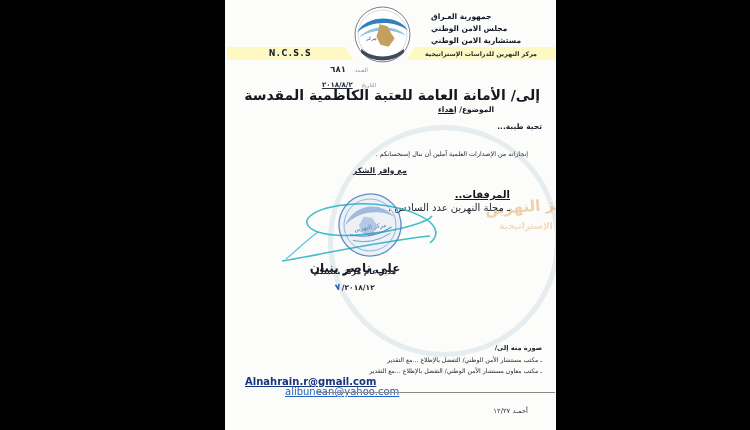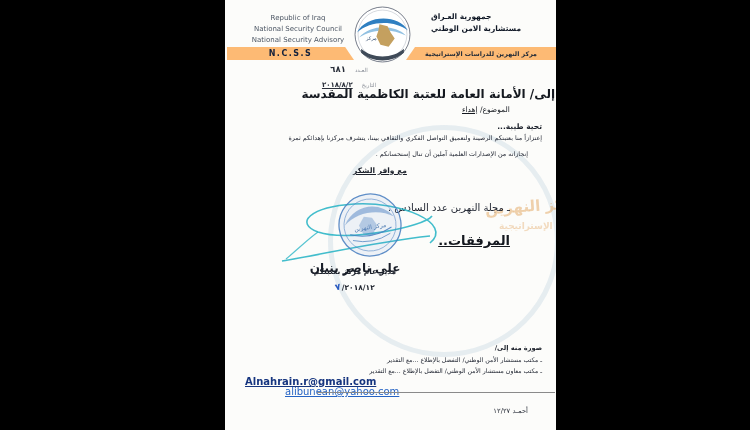--- a/index.html
+++ b/index.html
@@ -12,43 +12,43 @@
     box-shadow:0 0 14px rgba(0,0,0,.65);
   }
   .abs { position:absolute; }
   .rtl { direction:rtl; unicode-bidi:isolate; }
 
   
   .hdr-en { left:12px; top:13px; width:122px; font-size:7px; line-height:11px; color:#4b5563; text-align:center; }
   .hdr-ar { right:5px; top:11px; width:120px; font-size:7.5px; font-weight:bold; line-height:12px; color:#101826; text-align:left; }
   .logo { left:129px; top:6px; width:57px; height:57px; }
 
-  .banner { top:47px; height:13px; background:#fdba74; line-height:13px; text-align:center; }
+  .banner { top:47px; height:13px; background:#fef9c3; line-height:13px; text-align:center; }
   .banner-l { left:2px; width:127px; clip-path:polygon(0 0,93% 0,100% 100%,0 100%);
               font-size:8px; font-weight:bold; letter-spacing:1.5px; color:#13203b; }
   .banner-r { left:181px; width:150px; clip-path:polygon(6% 0,100% 0,100% 100%,0 100%);
               font-size:6.3px; font-weight:bold; color:#1f2937; }
 
   
   .ref { left:58px; top:61px; width:132px; text-align:center; }
   .ref-row { direction:rtl; line-height:11px; }
   .ref-label { font-size:5.5px; color:#8a8f98; margin-left:4px; }
   .ref-val { font-size:8.5px; color:#2a2f3a; font-weight:bold; letter-spacing:1px; }
   .ref-date { font-size:7px;text-decoration:underline; }
 
-  .to-line { right:1px; top:87px; font-size:12px; font-weight:bold; color:#14181f; }
-  .subject { left:213px; top:105px; font-size:7.5px; font-weight:normal; color:#14181f;margin-left:24px; }
+  .to-line { right:16px; top:87px; font-size:14px; font-weight:bold; color:#14181f; }
+  .subject { left:213px; top:105px; font-size:7.5px; font-weight:bold; color:#14181f; }
   .subject .u { text-decoration:underline; }
 
   .salutation { right:14px; top:122px; font-size:7.5px; font-weight:bold; color:#1c212b; }
   .body1 { right:14px; top:134px; font-size:6.4px; color:#232834; white-space:nowrap; }
   .body2 { right:28px; top:150px; font-size:6.4px; color:#232834; }
   .closing { left:108px; top:166px; width:94px; text-align:center; font-size:7.5px; font-weight:bold; color:#1c212b;text-decoration:underline; }
 
-  .attach-label { right:46px; top:189px; font-size:13px; font-weight:bold; text-decoration:underline; color:#14181f;margin-top:44px; }
+  .attach-label { right:46px; top:189px; font-size:10px; font-weight:bold; text-decoration:underline; color:#14181f; }
   .attach-item  { right:46px; top:202px; font-size:10px; color:#232834; }
 
   
   .wm-circle { left:103px; top:125px; width:232px; height:232px; border:5px solid rgba(173,197,216,.28); border-radius:50%; }
   .wm-text { left:260px; top:197px; font-size:15px; font-weight:bold; color:rgba(226,163,92,.5); transform:rotate(-4deg); white-space:nowrap; }
   .wm-sub  { left:274px; top:221px; font-size:9px; font-weight:bold; color:rgba(226,163,92,.38); white-space:nowrap; }
 
   
   .sig-svg { left:53px; top:195px; width:188px; height:74px; }
   .stamp { left:112px; top:192px; width:66px; height:66px; opacity:.88; transform:rotate(-8deg); }
@@ -71,38 +71,34 @@
 </head>
 <body>
 
 <div class="stage">
   <div class="page">
 
     <div class="abs wm-circle"></div>
     <div class="abs wm-text rtl">مركز النهرين</div>
     <div class="abs wm-sub rtl">للدراسات الإستراتيجية</div>
 
-    <div class="abs hdr-en">
-      <div>Republic of Iraq</div>
-      <div>National Security Council</div>
-      <div>National Security Advisory</div>
-    </div>
 
     <svg class="abs logo" viewBox="0 0 56 56">
       <circle cx="28" cy="28" r="27" fill="#ffffff" stroke="#6b7280" stroke-width="0.9"></circle>
       <circle cx="28" cy="28" r="24" fill="none" stroke="#9ca3af" stroke-width="0.4"></circle>
       <path d="M3 26 C 12 8, 44 8, 53 24 C 40 14, 16 14, 3 26 Z" fill="#2f7fc1"></path>
       <path d="M5 31 C 16 18, 40 18, 51 29 C 38 22, 18 22, 5 31 Z" fill="#7fb6dd" opacity="0.85"></path>
       <path d="M25 18 L33 20 L36 26 L40 32 L34 40 L26 38 L22 30 L24 24 Z" fill="#c4a05f"></path>
       <path d="M7 42 C 18 52, 38 52, 49 42 L49 46 C 38 56, 18 56, 7 46 Z" fill="#3f4a58"></path>
       <text x="17" y="33" font-size="5" fill="#1e3a5f" text-anchor="middle">مركز</text>
     </svg>
 
     <div class="abs hdr-ar rtl">
       <div>جمهورية العـراق</div>
+      <div>مجلس الامن الوطني</div>
       <div>مستشارية الامن الوطني</div>
     </div>
 
     <div class="abs banner banner-l">N.C.S.S</div>
     <div class="abs banner banner-r rtl">مركز النهرين للدراسات الإستراتيجية</div>
 
     <div class="abs ref">
       <div class="ref-row">
         <span class="ref-label">العـدد</span>
         <span class="ref-val">٦٨١</span>
@@ -113,21 +109,20 @@
       </div>
     </div>
 
     <div class="abs to-line rtl">إلى/ الأمانة العامة للعتبة الكاظمية المقدسة</div>
     <div class="abs subject rtl">
       <span>الموضوع/</span>
       <span class="u">إهداء</span>
     </div>
 
     <div class="abs salutation rtl">تحية طيبة...</div>
-    <div class="abs body1 rtl">إعتزازاً منا بعتبتكم الرصينة ولتعميق التواصل الفكري والثقافي بيننا، يتشرف مركزنا بإهدائكم ثمرة</div>
     <div class="abs body2 rtl">إنجازاته من الإصدارات العلمية آملين أن تنال إستحسانكم .</div>
     <div class="abs closing rtl">مع وافر الشكر</div>
 
     <div class="abs attach-label rtl">المرفقات..</div>
     <div class="abs attach-item rtl">ـ مجلة النهرين عدد السادس .</div>
 
     <svg class="abs sig-svg" viewBox="0 0 188 74">
       <path d="M152 48 C 176 28, 122 6, 76 9 C 32 12, 16 28, 40 37 C 70 47, 146 32, 154 21" fill="none" stroke="#2eb6c7" stroke-width="1.6" opacity="0.9"></path>
       <path d="M4 66 C 42 60, 96 47, 152 41" fill="none" stroke="#2eb6c7" stroke-width="1.5" opacity="0.9"></path>
       <path d="M40 37 C 30 44, 18 56, 8 64" fill="none" stroke="#2eb6c7" stroke-width="1.2" opacity="0.8"></path>

